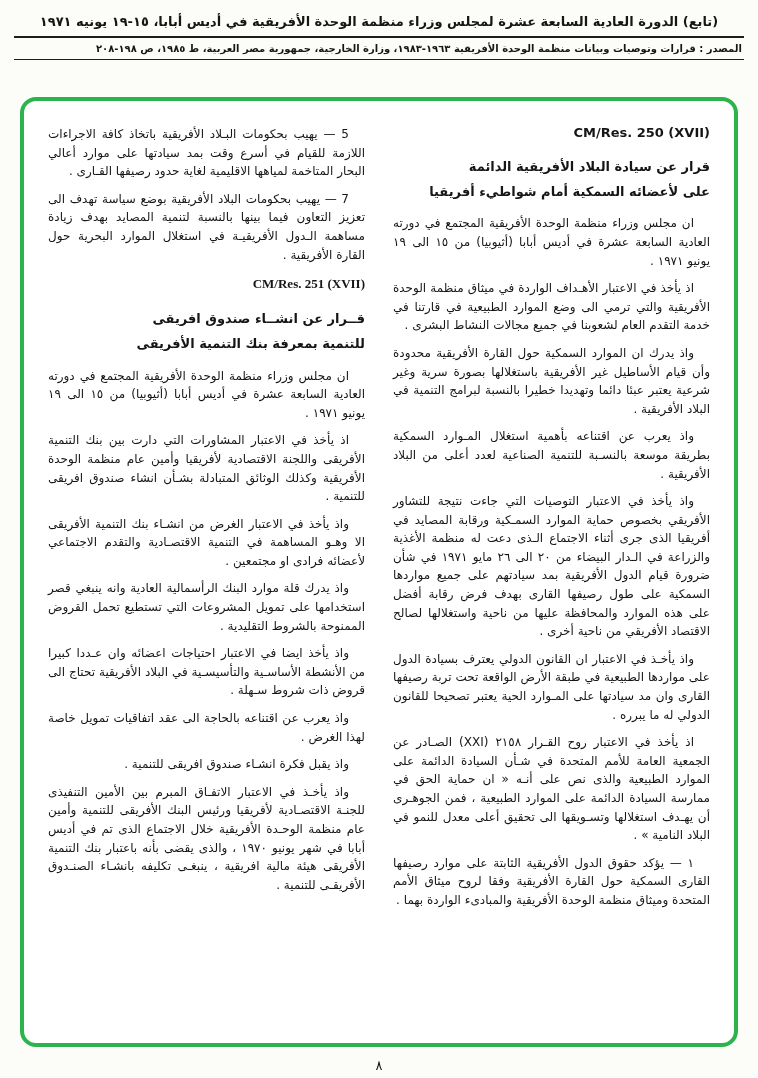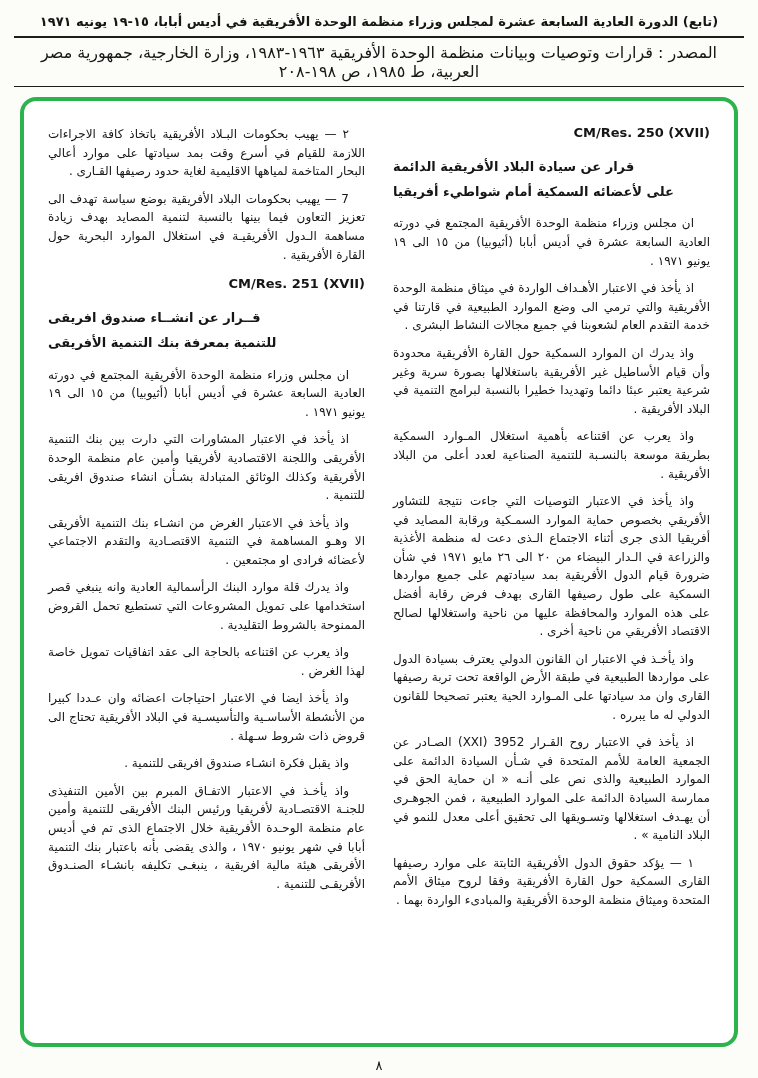--- a/index.html
+++ b/index.html
@@ -9,33 +9,33 @@
     background:#fcfcf9;
     font-family:"DejaVu Sans", sans-serif;
     color:var(--ink);
     position:relative;
     overflow:hidden;
   }
   .page-header { padding:14px 14px 8px; }
   .header-title { direction:rtl; text-align:center; font-weight:bold; font-size:13px; }
   .rule  { border-top:2px solid #1d1d1d; margin-top:7px; }
   .rule-thin { border-top-width:1px; margin-top:5px; }
-  .source-line { direction:rtl; text-align:center; font-size:16px; font-weight:normal; margin-top:5px; padding:0 2px; }
+  .source-line { direction:rtl; text-align:right; font-size:10px; font-weight:bold; margin-top:5px; padding:0 2px; }
 
   .content-box {
     position:absolute; left:20px; top:97px; width:718px; height:950px;
     border:4px solid var(--green); border-radius:16px;
     padding:24px 24px 18px; background:#ffffff; overflow:hidden;
   }
   .columns { display:flex; direction:rtl; gap:28px; height:100%; }
   .col { flex:1 1 0; min-width:0; }
 
   .res-id { direction:ltr; text-align:right; font-weight:bold; font-size:13px; margin-bottom:15px; }
-  .res-id-2 { margin-top:12px; }
-  .res-title { direction:rtl; text-align:left; font-size:13px; font-weight:bold; line-height:1.9; margin-bottom:10px; }
+  .res-id-2 { margin-top:12px;font-family:Liberation Serif, serif; }
+  .res-title { direction:rtl; text-align:right; font-size:13px; font-weight:bold; line-height:1.9; margin-bottom:10px; }
   .t-line { display:block; }
   .para {
     direction:rtl; text-align:justify; font-size:12px; line-height:1.55;
     margin-bottom:9px; text-indent:16px;
   }
   .page-footer { position:absolute; bottom:4px; left:0; width:100%; text-align:center; }
   .page-number { font-size:13px; color:var(--ink); }
 </style>
 </head>
 <body>
@@ -57,39 +57,39 @@
         <h2 class="res-title">
           <span class="t-line">قرار عن سيادة البلاد الأفريقية الدائمة</span>
           <span class="t-line">على لأعضائه السمكية أمام شواطيء أفريقيا</span>
         </h2>
         <p class="para">ان مجلس وزراء منظمة الوحدة الأفريقية المجتمع في دورته العادية السابعة عشرة في أديس أبابا (أثيوبيا) من ١٥ الى ١٩ يونيو ١٩٧١ .</p>
         <p class="para">اذ يأخذ في الاعتبار الأهـداف الواردة في ميثاق منظمة الوحدة الأفريقية والتي ترمي الى وضع الموارد الطبيعية في قارتنا في خدمة التقدم العام لشعوبنا في جميع مجالات النشاط البشرى .</p>
         <p class="para">واذ يدرك ان الموارد السمكية حول القارة الأفريقية محدودة وأن قيام الأساطيل غير الأفريقية باستغلالها بصورة سرية وغير شرعية يعتبر عبئا دائما وتهديدا خطيرا بالنسبة لبرامج التنمية في البلاد الأفريقية .</p>
         <p class="para">واذ يعرب عن اقتناعه بأهمية استغلال المـوارد السمكية بطريقة موسعة بالنسـبة للتنمية الصناعية لعدد أعلى من البلاد الأفريقية .</p>
         <p class="para">واذ يأخذ في الاعتبار التوصيات التي جاءت نتيجة للتشاور الأفريقي بخصوص حماية الموارد السمـكية ورقابة المصايد في أفريقيا الذى جرى أثناء الاجتماع الـذى دعت له منظمة الأغذية والزراعة في الـدار البيضاء من ٢٠ الى ٢٦ مايو ١٩٧١ في شأن ضرورة قيام الدول الأفريقية بمد سيادتهم على جميع مواردها السمكية على طول رصيفها القارى بهدف فرض رقابة أفضل على هذه الموارد والمحافظة عليها من ناحية واستغلالها لصالح الاقتصاد الأفريقي من ناحية أخرى .</p>
         <p class="para">واذ يأخـذ في الاعتبار ان القانون الدولي يعترف بسيادة الدول على مواردها الطبيعية في طبقة الأرض الواقعة تحت تربة رصيفها القارى وان مد سيادتها على المـوارد الحية يعتبر تصحيحا للقانون الدولي له ما يبرره .</p>
-        <p class="para">اذ يأخذ في الاعتبار روح القـرار 3952 (XXI) الصـادر عن الجمعية العامة للأمم المتحدة في شـأن السيادة الدائمة على الموارد الطبيعية والذى نص على أنـه « ان حماية الحق في ممارسة السيادة الدائمة على الموارد الطبيعية ، فمن الجوهـرى أن يهـدف استغلالها وتسـويقها الى تحقيق أعلى معدل للنمو في البلاد النامية » .</p>
+        <p class="para">اذ يأخذ في الاعتبار روح القـرار ٢١٥٨ (XXI) الصـادر عن الجمعية العامة للأمم المتحدة في شـأن السيادة الدائمة على الموارد الطبيعية والذى نص على أنـه « ان حماية الحق في ممارسة السيادة الدائمة على الموارد الطبيعية ، فمن الجوهـرى أن يهـدف استغلالها وتسـويقها الى تحقيق أعلى معدل للنمو في البلاد النامية » .</p>
         <p class="para">١ — يؤكد حقوق الدول الأفريقية الثابتة على موارد رصيفها القارى السمكية حول القارة الأفريقية وفقا لروح ميثاق الأمم المتحدة وميثاق منظمة الوحدة الأفريقية والمبادىء الواردة بهما .</p>
       </section>
 
       <section class="col">
-        <p class="para">٢ — يهيب بحكومات البـلاد الأفريقية باتخاذ كافة الاجراءات اللازمة للقيام في أسرع وقت بمد سيادتها على موارد أعالي البحار المتاخمة لمياهها الاقليمية لغاية حدود رصيفها القـارى .</p>
+        <p class="para">5 — يهيب بحكومات البـلاد الأفريقية باتخاذ كافة الاجراءات اللازمة للقيام في أسرع وقت بمد سيادتها على موارد أعالي البحار المتاخمة لمياهها الاقليمية لغاية حدود رصيفها القـارى .</p>
         <p class="para">7 — يهيب بحكومات البلاد الأفريقية بوضع سياسة تهدف الى تعزيز التعاون فيما بينها بالنسبة لتنمية المصايد بهدف زيادة مساهمة الـدول الأفريقيـة في استغلال الموارد البحرية حول القارة الأفريقية .</p>
 
         <div class="res-id res-id-2">CM/Res. 251 (XVII)</div>
         <h2 class="res-title">
           <span class="t-line">قــرار عن انشــاء صندوق افريقى</span>
           <span class="t-line">للتنمية بمعرفة بنك التنمية الأفريقى</span>
         </h2>
         <p class="para">ان مجلس وزراء منظمة الوحدة الأفريقية المجتمع في دورته العادية السابعة عشرة في أديس أبابا (أثيوبيا) من ١٥ الى ١٩ يونيو ١٩٧١ .</p>
         <p class="para">اذ يأخذ في الاعتبار المشاورات التي دارت بين بنك التنمية الأفريقى واللجنة الاقتصادية لأفريقيا وأمين عام منظمة الوحدة الأفريقية وكذلك الوثائق المتبادلة بشـأن انشاء صندوق افريقى للتنمية .</p>
         <p class="para">واذ يأخذ في الاعتبار الغرض من انشـاء بنك التنمية الأفريقى الا وهـو المساهمة في التنمية الاقتصـادية والتقدم الاجتماعي لأعضائه فرادى او مجتمعين .</p>
         <p class="para">واذ يدرك قلة موارد البنك الرأسمالية العادية وانه ينبغي قصر استخدامها على تمويل المشروعات التي تستطيع تحمل القروض الممنوحة بالشروط التقليدية .</p>
+        <p class="para">واذ يأخذ ايضا في الاعتبار احتياجات اعضائه وان عـددا كبيرا من الأنشطة الأساسـية والتأسيسـية في البلاد الأفريقية تحتاج الى قروض ذات شروط سـهلة .</p>
         <p class="para">واذ يعرب عن اقتناعه بالحاجة الى عقد اتفاقيات تمويل خاصة لهذا الغرض .</p>
-        <p class="para">واذ يأخذ ايضا في الاعتبار احتياجات اعضائه وان عـددا كبيرا من الأنشطة الأساسـية والتأسيسـية في البلاد الأفريقية تحتاج الى قروض ذات شروط سـهلة .</p>
         <p class="para">واذ يقبل فكرة انشـاء صندوق افريقى للتنمية .</p>
         <p class="para">واذ يأخـذ في الاعتبار الاتفـاق المبرم بين الأمين التنفيذى للجنـة الاقتصـادية لأفريقيا ورئيس البنك الأفريقى للتنمية وأمين عام منظمة الوحـدة الأفريقية خلال الاجتماع الذى تم في أديس أبابا في شهر يونيو ١٩٧٠ ، والذى يقضى بأنه باعتبار بنك التنمية الأفريقى هيئة مالية افريقية ، ينبغـى تكليفه بانشـاء الصنـدوق الأفريقـى للتنمية .</p>
       </section>
 
     </div>
   </main>
 
   <footer class="page-footer">
     <span class="page-number">٨</span>
   </footer>

